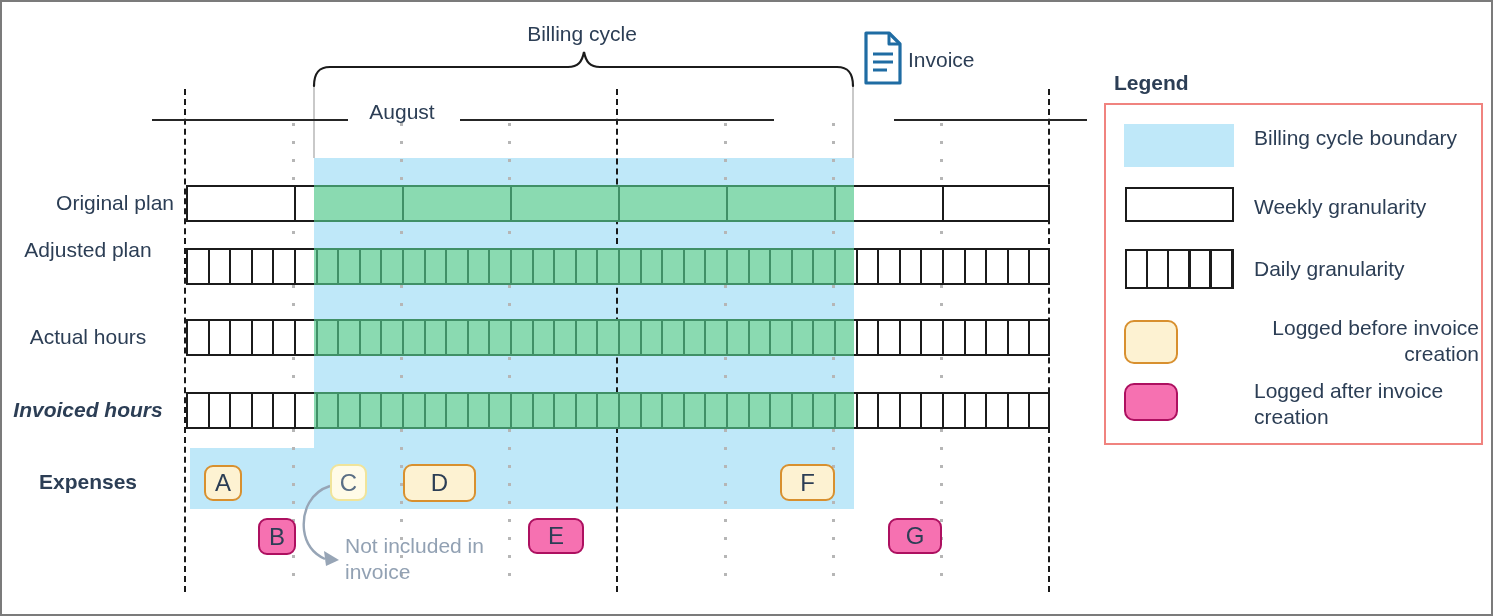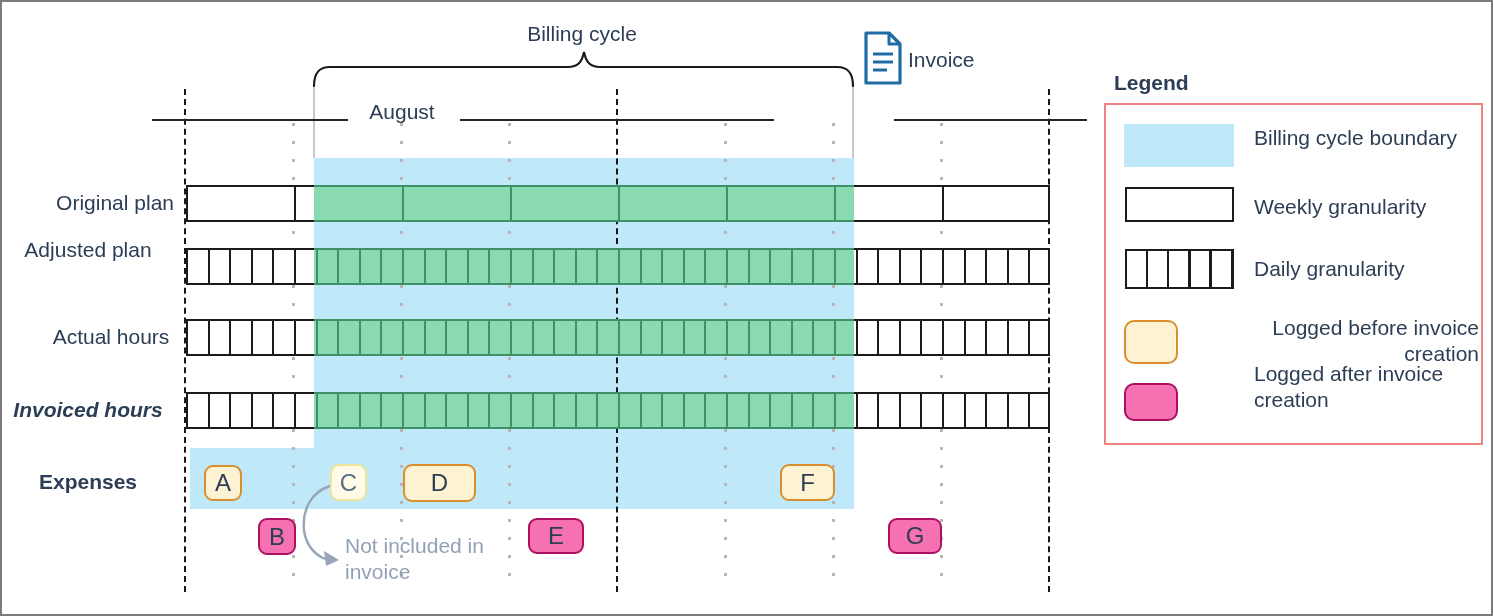--- a/index.html
+++ b/index.html
@@ -86,21 +86,21 @@
 
   <svg class="overlay-svg" style="left:860px;top:28px;" width="42" height="56" viewBox="0 0 42 56">
     <path d="M4 3 H27 L38 14 V53 H4 Z" fill="#ffffff" stroke="#1f6ca3" stroke-width="3.2" stroke-linejoin="round"></path>
     <path d="M27 3 V14 H38" fill="none" stroke="#1f6ca3" stroke-width="3" stroke-linejoin="round"></path>
     <path d="M11 24 H31 M11 32 H31 M11 40 H25" stroke="#1f6ca3" stroke-width="3.2"></path>
   </svg>
   <div class="caption" style="left:906px;top:46px;">Invoice</div>
 
   <div class="rowlabel" style="top:190px;text-align:right;">Original plan</div>
   <div class="rowlabel" style="top:237px;">Adjusted plan</div>
-  <div class="rowlabel" style="top:324px;padding-left:23px;">Actual hours</div>
+  <div class="rowlabel" style="top:324px;">Actual hours</div>
   <div class="rowlabel bold" style="top:397px;font-style:italic;">Invoiced hours</div>
   <div class="rowlabel bold" style="top:469px;">Expenses</div>
 
   <div class="bar weekly" style="top:183px;">
     <div class="green"></div>
   </div>
   <div class="bar daily" style="top:246px;">
     <div class="green"></div>
   </div>
   <div class="bar daily" style="top:317px;">
@@ -128,16 +128,16 @@
   <div class="legend-box">
     <div class="sw blue-sw" style="left:18px;top:19px;width:110px;height:43px;"></div>
     <div class="legend-label" style="top:20px;">Billing cycle boundary</div>
     <div class="sw weekly-sw" style="left:19px;top:82px;width:109px;height:35px;"></div>
     <div class="legend-label" style="top:89px;">Weekly granularity</div>
     <div class="sw daily-sw" style="left:19px;top:144px;width:109px;height:40px;"></div>
     <div class="legend-label" style="top:151px;">Daily granularity</div>
     <div class="sw before-sw" style="left:18px;top:215px;width:54px;height:44px;"></div>
     <div class="legend-label" style="top:210px;width:225px;text-align:right;">Logged before invoice creation</div>
     <div class="sw after-sw" style="left:18px;top:278px;width:54px;height:38px;"></div>
-    <div class="legend-label" style="top:256px;width:225px;">Logged after invoice creation</div>
+    <div class="legend-label" style="top:273px;width:225px;">Logged after invoice creation</div>
   </div>
 
 </div>
 
 </body></html>

